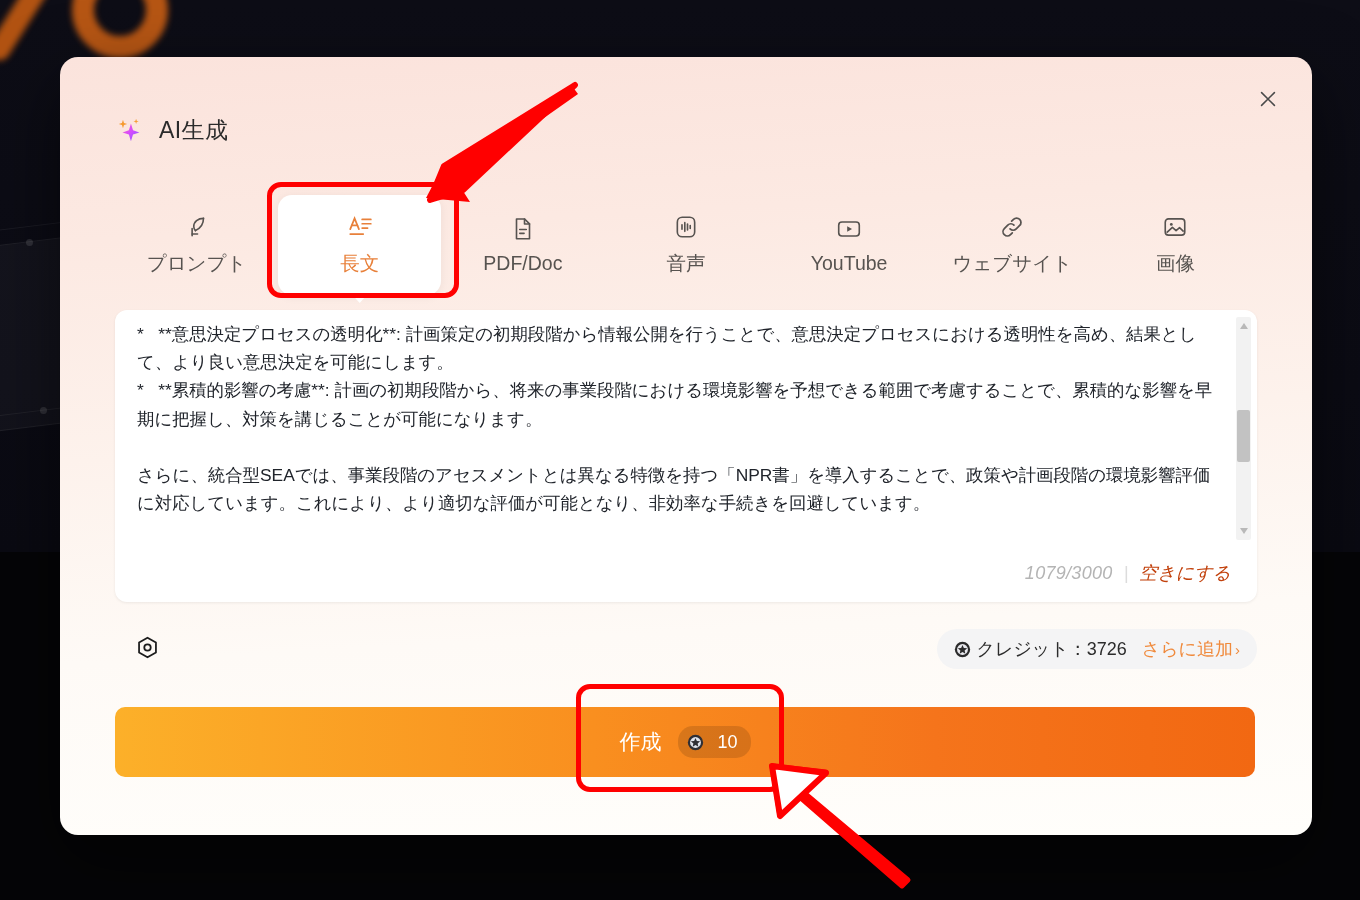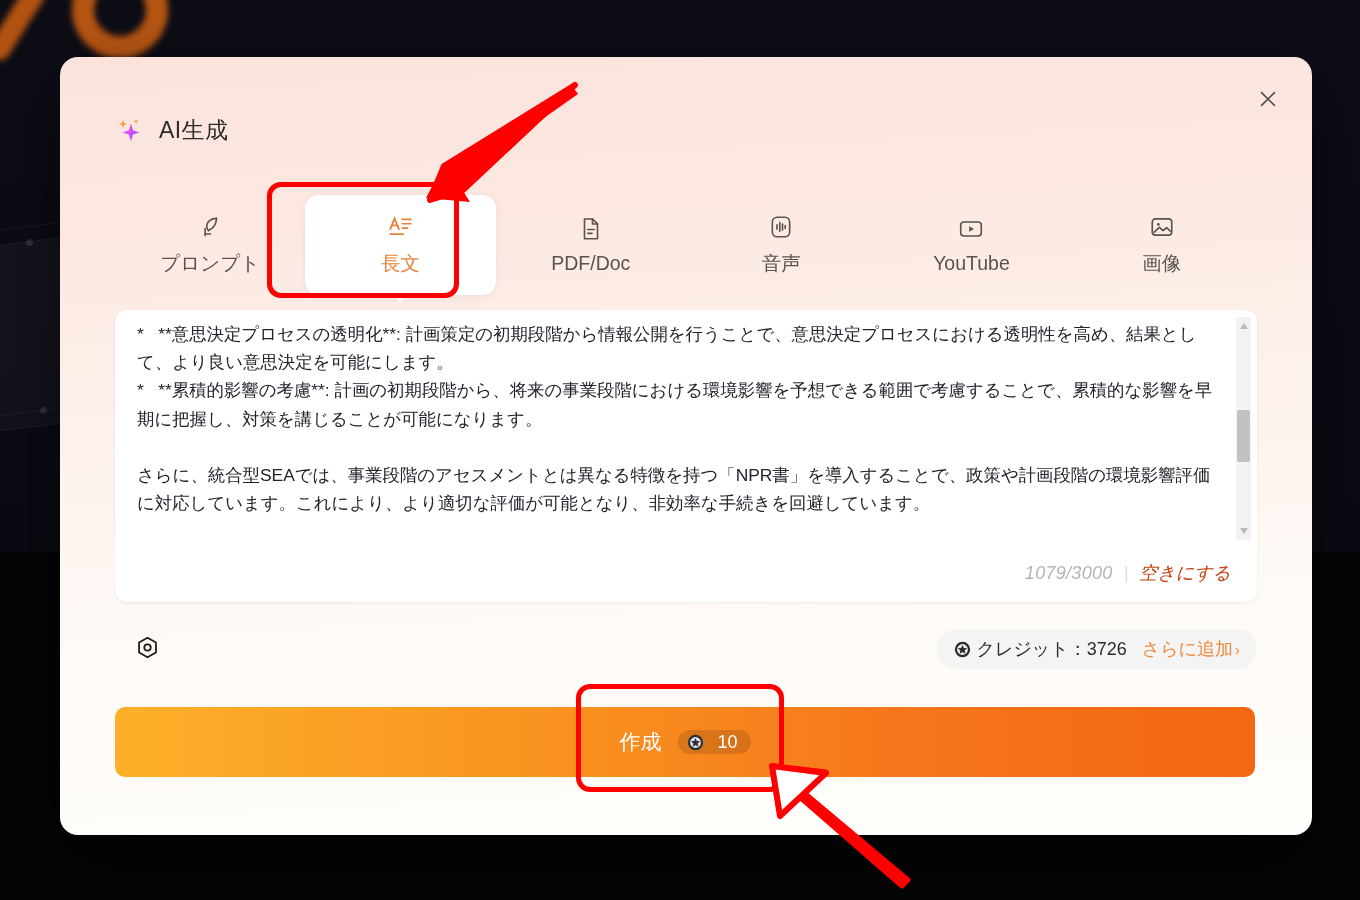--- a/index.html
+++ b/index.html
@@ -285,21 +285,21 @@
     border-radius: 10px;
     background: linear-gradient(90deg, #fcb029 0%, #f98f1f 42%, #f5741b 72%, #f26812 100%);
     color: #ffffff;
     font-size: 21px;
     font-family: inherit;
     display: flex; align-items: center; justify-content: center; gap: 17px;
     cursor: pointer;
   }
   .cost-chip {
     display: flex; align-items: center; gap: 13px;
-    height: 24px;
+    height: 32px;
     padding: 0 13px 0 9px;
     border-radius: 15px;
     background: rgba(0,0,0,.13);
     font-size: 18px;
   }
 
   
   .arrow { position: absolute; pointer-events: none; }
   #arrow-top  { left: 400px; top: 80px;  width: 200px; height: 130px; }
   #arrow-bot  { left: 760px; top: 762px; width: 180px; height: 130px; }
@@ -394,20 +394,29 @@
     <div class="tab">
       <span>
         <svg class="tab-ico" viewBox="0 0 24 24" fill="none" stroke="currentColor" stroke-width="1.5" stroke-linejoin="round">
           <rect x="2.5" y="5.5" width="19" height="13" rx="3"></rect>
           <path d="M10.3 9.4 L14.8 12 L10.3 14.6 Z" fill="currentColor" stroke="none"></path>
         </svg>
       </span>
       <span class="tab-label">YouTube</span>
     </div>
 
+    <div class="tab">
+      <span>
+        <svg class="tab-ico" viewBox="0 0 24 24" fill="none" stroke="currentColor" stroke-width="1.6" stroke-linecap="round">
+          <path d="M10.2 13.8a4 4 0 0 0 5.7 0l3.2-3.2a4 4 0 0 0-5.7-5.7l-1.7 1.7"></path>
+          <path d="M13.8 10.2a4 4 0 0 0-5.7 0l-3.2 3.2a4 4 0 0 0 5.7 5.7l1.7-1.7"></path>
+        </svg>
+      </span>
+      <span class="tab-label">ウェブサイト</span>
+    </div>
 
     <div class="tab">
       <span>
         <svg class="tab-ico" viewBox="0 0 24 24" fill="none" stroke="currentColor" stroke-width="1.5" stroke-linejoin="round">
           <rect x="3" y="4.5" width="18" height="15" rx="3"></rect>
           <circle cx="8.6" cy="9.6" r="1.3" fill="currentColor" stroke="none"></circle>
           <path d="M4.3 17.2 L9.6 12.3 L13 15.3 L16.2 12.6 L20 16.2"></path>
         </svg>
       </span>
       <span class="tab-label">画像</span>

